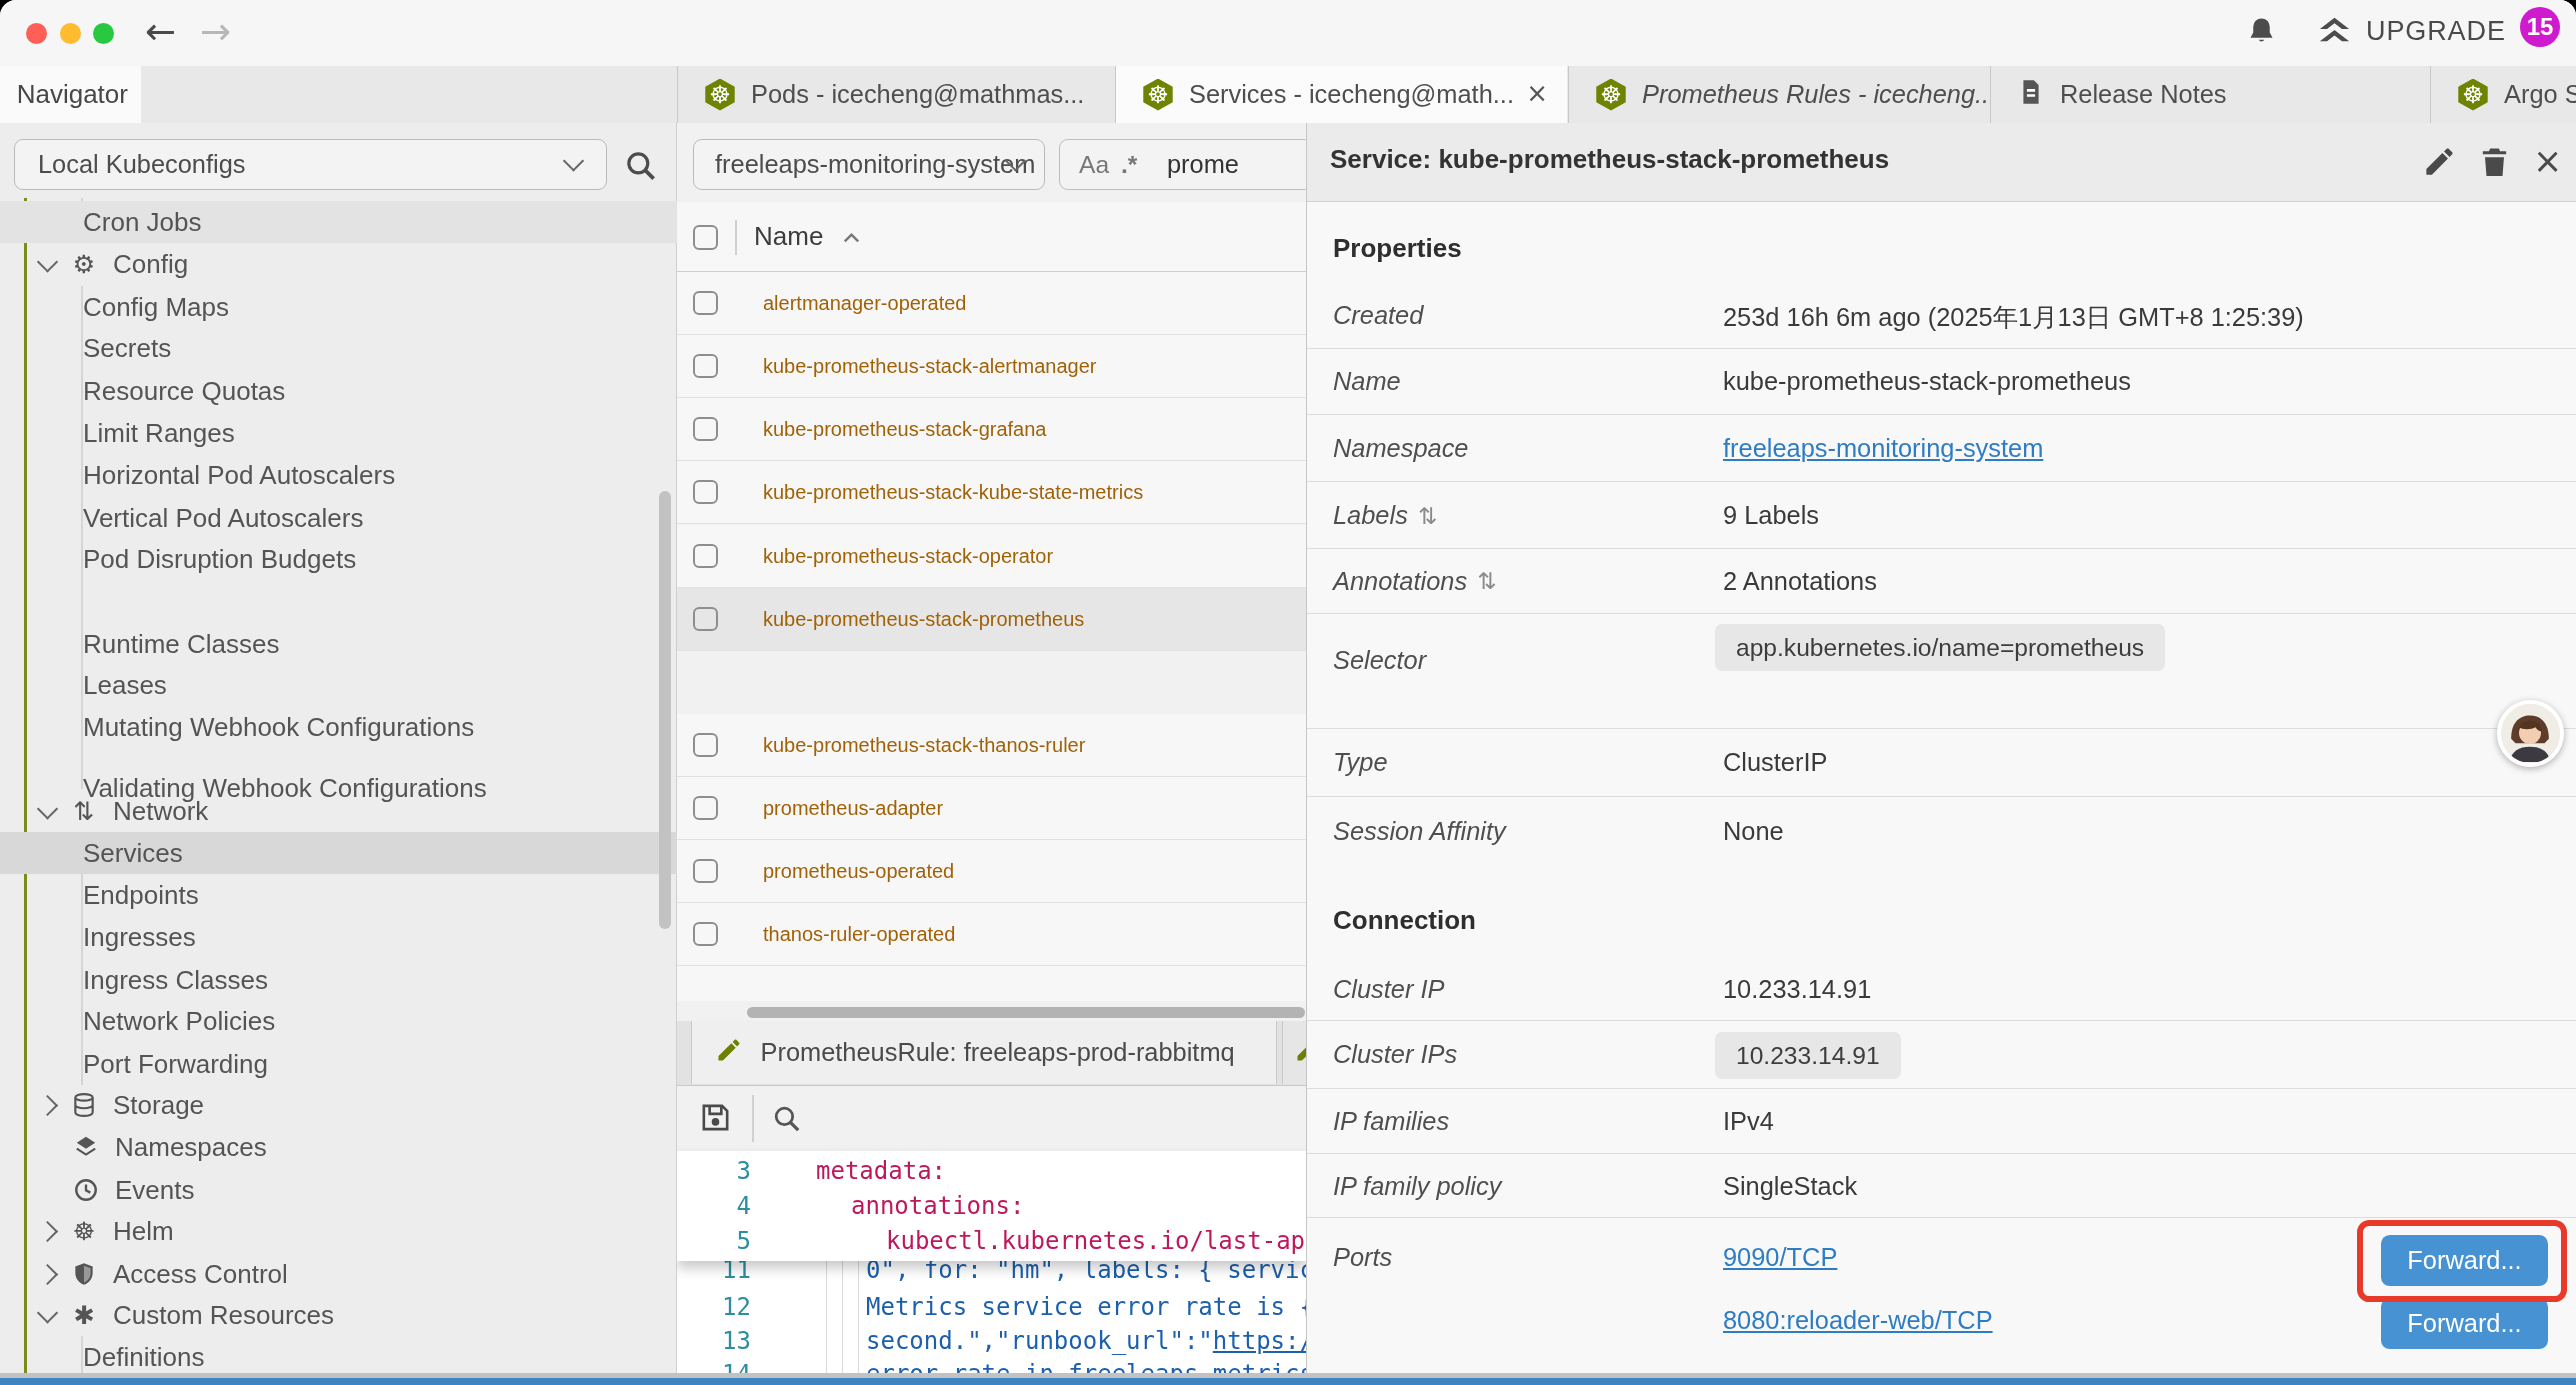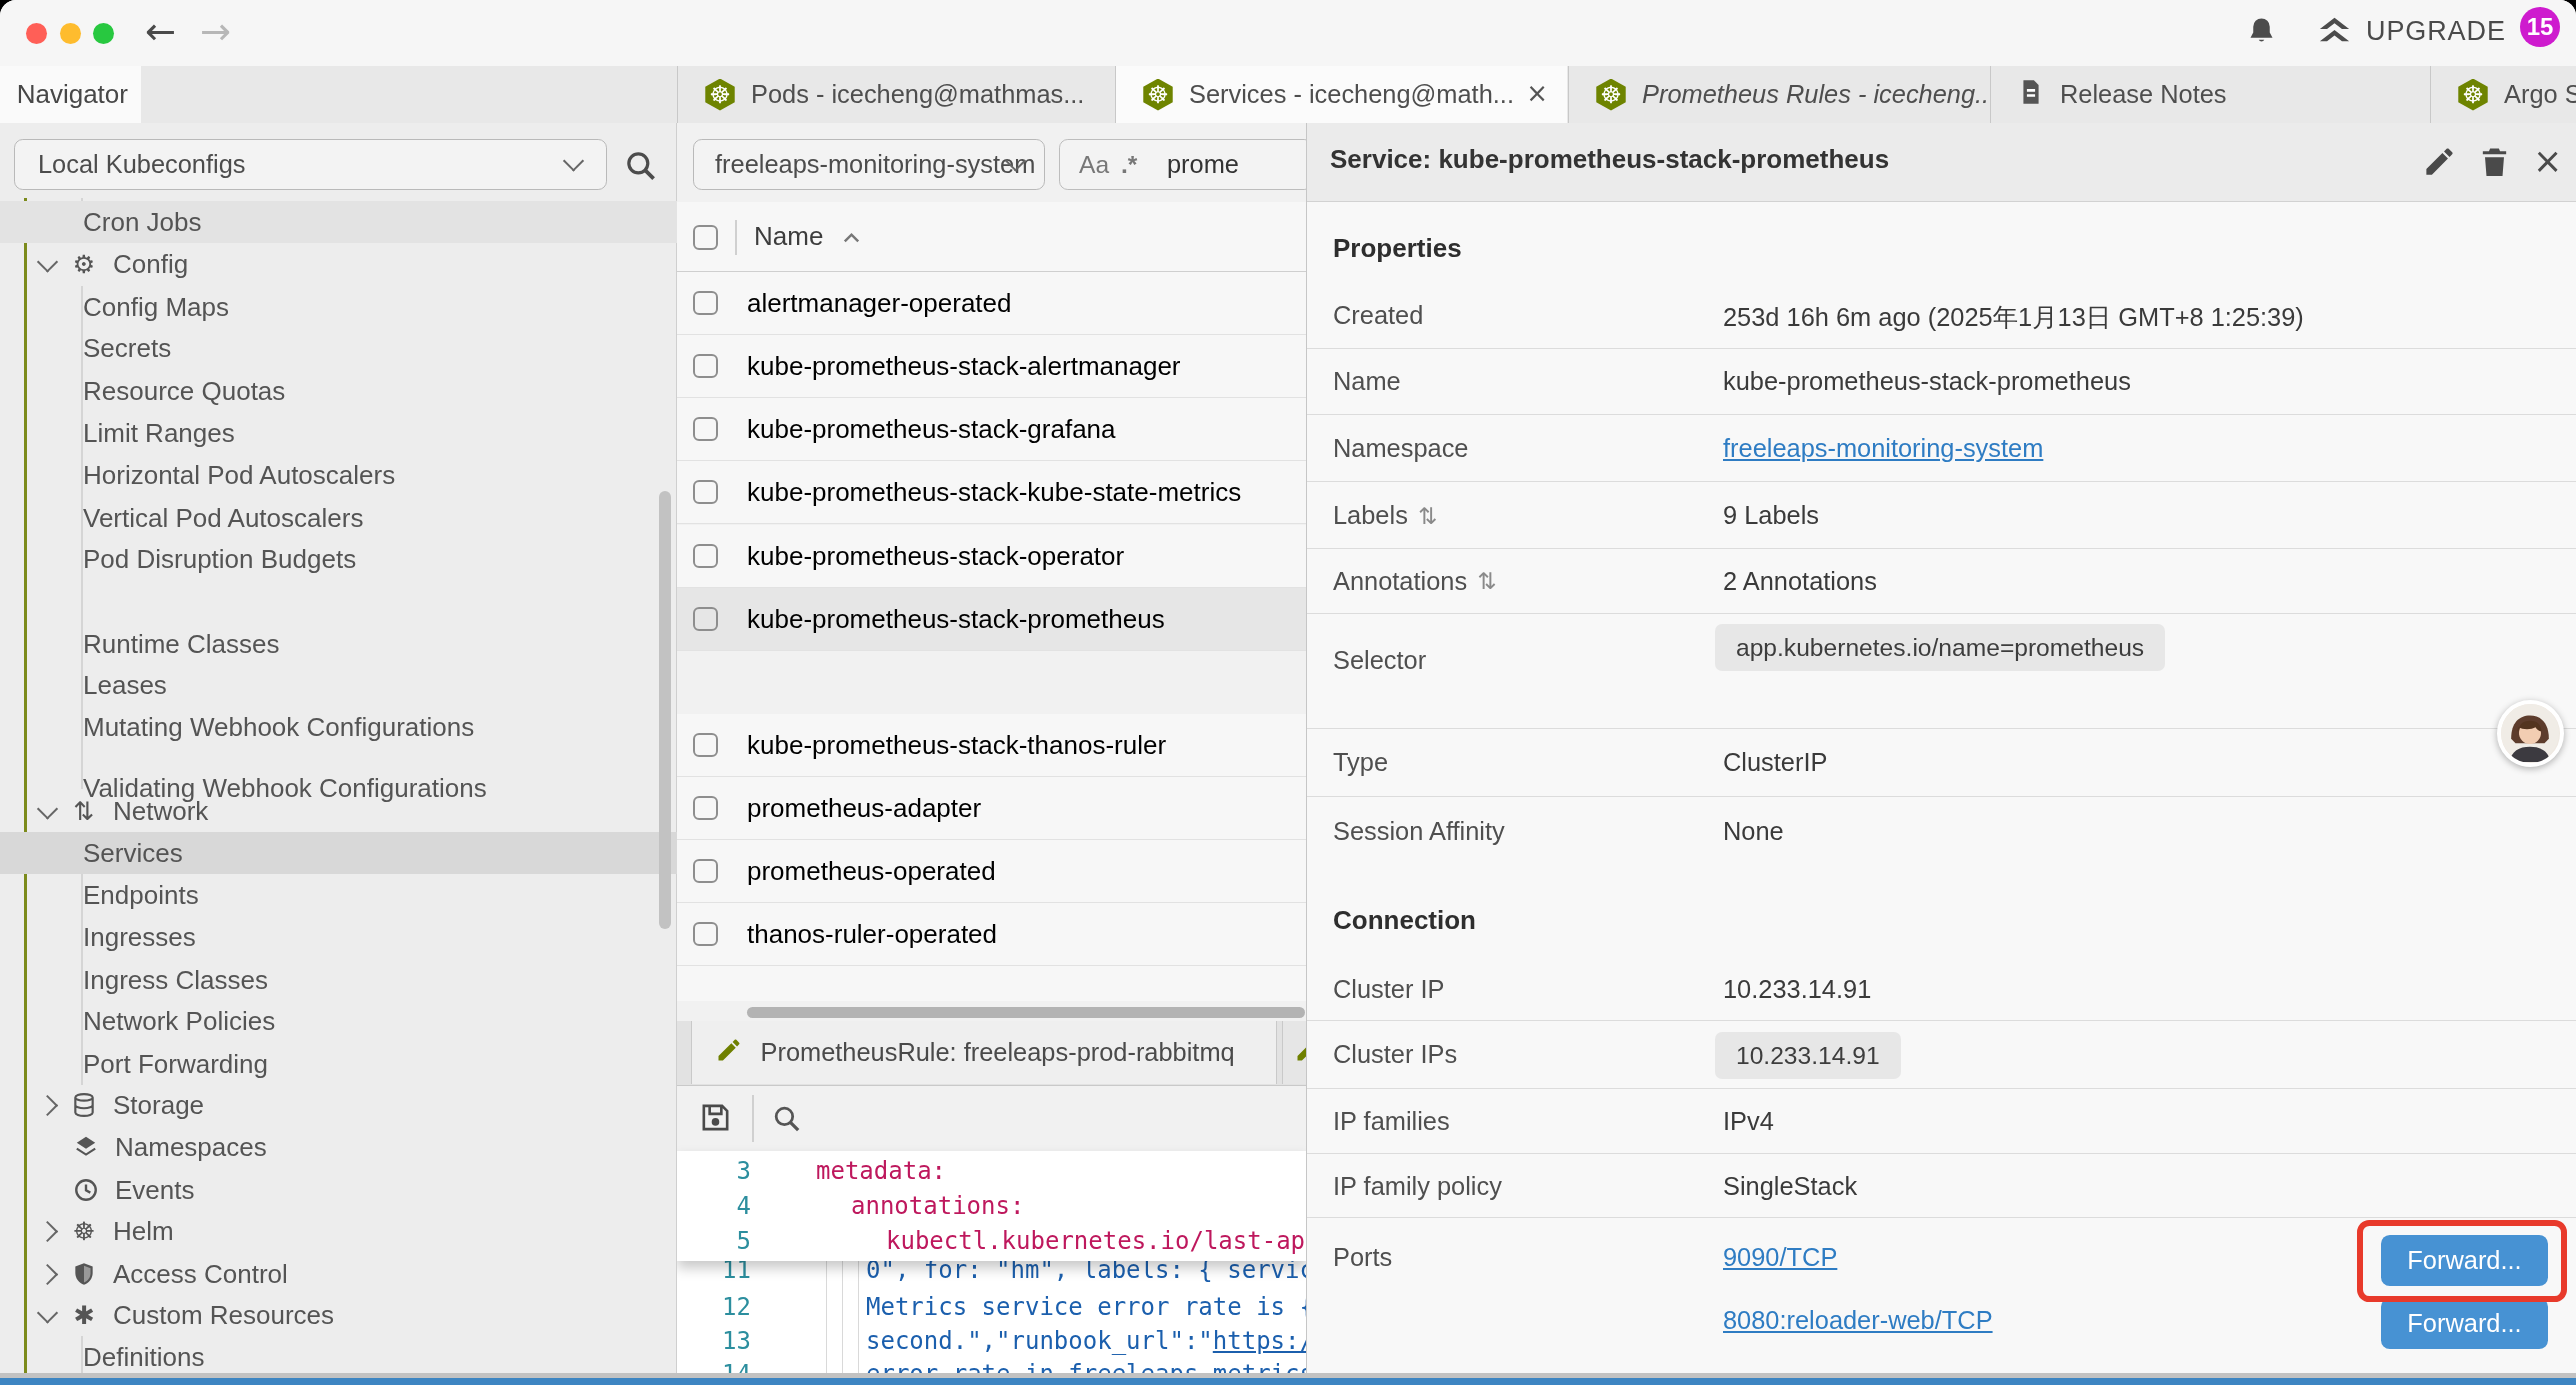--- a/index.html
+++ b/index.html
@@ -42,41 +42,41 @@
   .guide{position:absolute;background:#d5d5d5;width:1.8px;}
   .guide.olive{background:#7c8b1c;width:2.6px;}
   .vscroll{position:absolute;border-radius:6.1px;background:#c2c2c2;}
 
   
   .middle{position:absolute;left:677px;top:123px;width:630px;height:1257px;background:#f1f1f1;overflow:hidden;}
   .filterbox{position:absolute;left:382px;top:16px;width:254px;height:51px;border:1.8px solid #bdbdbd;border-radius:8.8px;background:#f3f3f3;box-sizing:border-box;}
   .tablehead{position:absolute;left:0;top:79px;width:630px;height:70px;background:#f7f7f7;border-bottom:1.8px solid #cfcfcf;box-sizing:border-box;}
   .t-row{position:absolute;left:0;width:630px;height:63px;background:#f7f7f7;border-bottom:1.8px solid #e2e2e2;box-sizing:border-box;display:flex;align-items:center;white-space:nowrap;overflow:hidden;}
   .t-row.selected{background:#e6e6e6;}
-  .t-row .nm{position:absolute;left:70px;font-size:26px;color:#000000;}
+  .t-row .nm{position:absolute;left:86px;font-size:20px;color:#a16207;}
   .cb{position:absolute;left:16px;width:24.6px;height:24.6px;border:2.6px solid #8e8e8e;border-radius:6.1px;box-sizing:border-box;}
   .hthumb{position:absolute;left:70px;top:884px;width:558px;height:11.4px;border-radius:6.1px;background:#b3b3b3;}
   .edtabs{position:absolute;left:0;top:898px;width:630px;height:65px;background:#e2e2e2;border-bottom:1.8px solid #c9c9c9;box-sizing:border-box;}
   .edtab{position:absolute;top:0;height:63px;background:#efefef;border-left:1.8px solid #c9c9c9;border-right:1.8px solid #c9c9c9;display:flex;align-items:center;gap:17.5px;padding-left:23px;box-sizing:border-box;font-size:25.4px;color:#4a4a4a;white-space:nowrap;overflow:hidden;}
   .toolbar{position:absolute;left:0;top:963px;width:630px;height:65px;background:#f1f1f1;}
   .code{position:absolute;left:0;top:1028px;width:630px;height:230px;background:#fff;font-family:"DejaVu Sans Mono",monospace;font-size:24px;}
   .cline{position:absolute;left:0;width:630px;height:33px;line-height:33px;white-space:pre;}
   .cnum{position:absolute;left:0;width:74px;text-align:right;color:#2c8e9e;}
   .ckey{color:#be185d;}
   .cval{color:#1b5fad;}
   .clink{color:#1b5fad;text-decoration:underline;}
   .sticky{position:absolute;left:0;top:0;width:630px;height:110px;background:#fff;box-shadow:0 7px 12.3px rgba(0,0,0,.22);}
   .iguide{position:absolute;width:0.9px;background:#d9d9d9;top:110px;height:119px;}
 
   
   .panel{position:absolute;left:1306px;top:123px;width:1270px;height:1257px;background:#f8f8f8;border-left:1.8px solid #c6c6c6;box-sizing:border-box;overflow:hidden;}
   .phead{position:absolute;left:0;top:0;width:1270px;height:79px;background:#ebebeb;border-bottom:1.8px solid #d2d2d2;box-sizing:border-box;}
   .ptitle{position:absolute;left:23px;top:21px;font-size:26px;font-weight:bold;color:#333;}
   .p-row{position:absolute;left:0;width:1270px;border-bottom:1.8px solid #dcdcdc;box-sizing:border-box;}
-  .p-label{position:absolute;left:26px;font-size:25.4px;color:#4f4f4f;display:flex;align-items:center;gap:10.5px;}
+  .p-label{position:absolute;left:26px;font-size:25.4px;color:#4f4f4f;display:flex;align-items:center;gap:10.5px;font-style:italic;}
   .p-value{position:absolute;left:416px;font-size:25.4px;color:#3a3a3a;white-space:nowrap;}
   .p-sect{position:absolute;left:26px;font-size:26px;font-weight:bold;color:#2e2e2e;}
   .chip{position:absolute;background:#e7e7e7;border-radius:7px;height:47px;line-height:47px;padding:0 21px;font-size:24.6px;color:#3d3d3d;white-space:nowrap;}
   .plink{color:#2e7cc3;text-decoration:underline;font-size:25.4px;position:absolute;left:416px;white-space:nowrap;}
   .fwdbtn{position:absolute;left:1074px;width:167px;height:51px;background:#4792d3;border-radius:8.8px;color:#fff;font-size:25.4px;display:flex;align-items:center;justify-content:center;}
   .sorticon{color:#8a8a8a;font-size:23px;}
 
   .redbox{position:absolute;left:2357px;top:1220px;width:210px;height:82px;border:6.1px solid #e83a2b;border-radius:12.3px;box-sizing:border-box;}
   .avatar{position:absolute;left:2497px;top:700px;width:67px;height:67px;border-radius:50%;border:4.4px solid #fff;box-sizing:border-box;box-shadow:0 1.8px 7px rgba(0,0,0,.3);overflow:hidden;background:#efe9e2;}
   .bottomgray{position:absolute;left:0;top:1373px;width:2576px;height:5.3px;background:#c2c2c2;}

